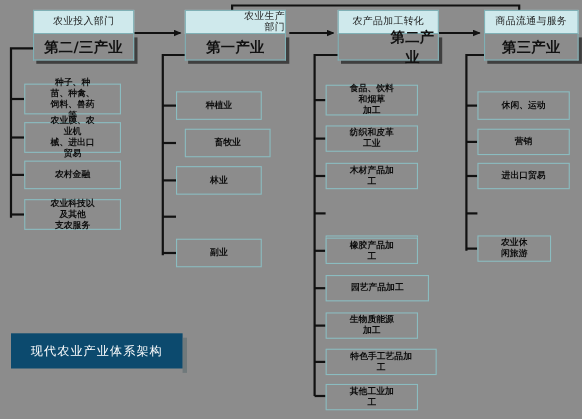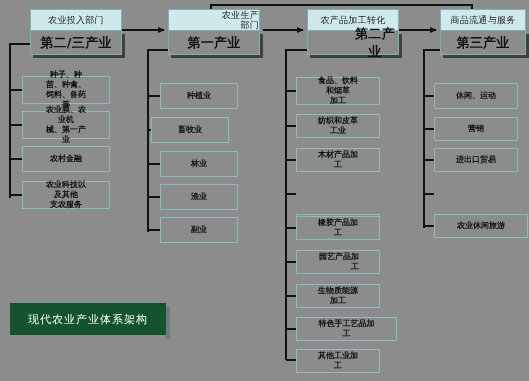--- a/index.html
+++ b/index.html
@@ -73,21 +73,21 @@
     display: flex;
     align-items: center;
     justify-content: center;
     text-align: center;
     padding: 0 20px;
     z-index: 3;
   }
   .title-box {
     position: absolute;
     box-sizing: border-box;
-    background: #14532d;
+    background: #0c4a6e;
     color: #ffffff;
     font-size: 11px;
     letter-spacing: 1px;
     display: flex;
     align-items: center;
     justify-content: center;
     text-align: center;
     z-index: 4;
   }
   .title-box::after {
@@ -152,51 +152,50 @@
     <line x1="424" y1="194" x2="434" y2="194" stroke="#111" stroke-width="2"></line>
     <line x1="424" y1="226" x2="434" y2="226" stroke="#111" stroke-width="2"></line>
   </svg>
 
   <div class="header-box" style="left:30px; top:9px; width:92px; height:22px;">农业投入部门</div>
   <div class="header-sub" style="left:30px; top:31px; width:92px; height:24px;">第二/三产业</div>
 
   <div class="node-box" style="left:22px; top:76px; width:88px; height:28px; white-space:pre-line;">种子、种苗、种禽、
 饲料、兽药等</div>
   <div class="node-box" style="left:22px; top:111px; width:88px; height:28px; white-space:pre-line;">农业膜、农业机
-械、第一产业</div>
+械、进出口贸易</div>
   <div class="node-box" style="left:22px; top:146px; width:88px; height:26px;">农村金融</div>
   <div class="node-box" style="left:22px; top:181px; width:88px; height:28px; white-space:pre-line;">农业科技以及其他
 支农服务</div>
 
   <div class="header-box" style="left:168px; top:9px; width:92px; height:22px;padding-left:44px;">农业生产部门</div>
   <div class="header-sub" style="left:168px; top:31px; width:92px; height:24px;">第一产业</div>
 
   <div class="node-box" style="left:160px; top:83px; width:78px; height:26px;">种植业</div>
-  <div class="node-box" style="left:151px; top:117px; width:78px; height:26px;">畜牧业</div>
+  <div class="node-box" style="left:168px; top:117px; width:78px; height:26px;">畜牧业</div>
   <div class="node-box" style="left:160px; top:151px; width:78px; height:26px;">林业</div>
-  <div class="node-box" style="left:160px; top:184px; width:78px; height:26px;">渔业</div>
   <div class="node-box" style="left:160px; top:217px; width:78px; height:26px;">副业</div>
 
   <div class="header-box" style="left:307px; top:9px; width:92px; height:22px;">农产品加工转化</div>
   <div class="header-sub" style="left:307px; top:31px; width:92px; height:24px;padding-left:44px;">第二产业</div>
 
   <div class="node-box" style="left:296px; top:77px; width:84px; height:28px; white-space:pre-line;">食品、饮料和烟草
 加工</div>
   <div class="node-box" style="left:296px; top:114px; width:84px; height:24px;">纺织和皮革工业</div>
   <div class="node-box" style="left:296px; top:148px; width:84px; height:24px;">木材产品加工</div>
   <div class="node-box" style="left:296px; top:182px; width:84px; height:24px;margin-top:32px;">纸产品加工</div>
   <div class="node-box" style="left:296px; top:216px; width:84px; height:24px;">橡胶产品加工</div>
-  <div class="node-box" style="left:296px; top:250px; width:84px; height:24px;text-align:right;">园艺产品加工</div>
+  <div class="node-box" style="left:296px; top:250px; width:94px; height:24px;text-align:right;">园艺产品加工</div>
   <div class="node-box" style="left:296px; top:284px; width:84px; height:24px;">生物质能源加工</div>
   <div class="node-box" style="left:296px; top:317px; width:101px; height:24px;">特色手工艺品加工</div>
   <div class="node-box" style="left:296px; top:349px; width:84px; height:24px;">其他工业加工</div>
 
   <div class="header-box" style="left:440px; top:9px; width:86px; height:22px;">商品流通与服务</div>
   <div class="header-sub" style="left:440px; top:31px; width:86px; height:24px;text-align:right;">第三产业</div>
 
   <div class="node-box" style="left:434px; top:83px; width:84px; height:26px;">休闲、运动</div>
   <div class="node-box" style="left:434px; top:117px; width:84px; height:24px;">营销</div>
   <div class="node-box" style="left:434px; top:148px; width:84px; height:24px;">进出口贸易</div>
-  <div class="node-box" style="left:434px; top:214px; width:94px; height:24px;">农业休闲旅游</div>
+  <div class="node-box" style="left:434px; top:214px; width:67px; height:24px;">农业休闲旅游</div>
 
   <div class="title-box" style="left:10px; top:303px; width:156px; height:32px;">现代农业产业体系架构</div>
 
 </div>
 
 </body></html>

